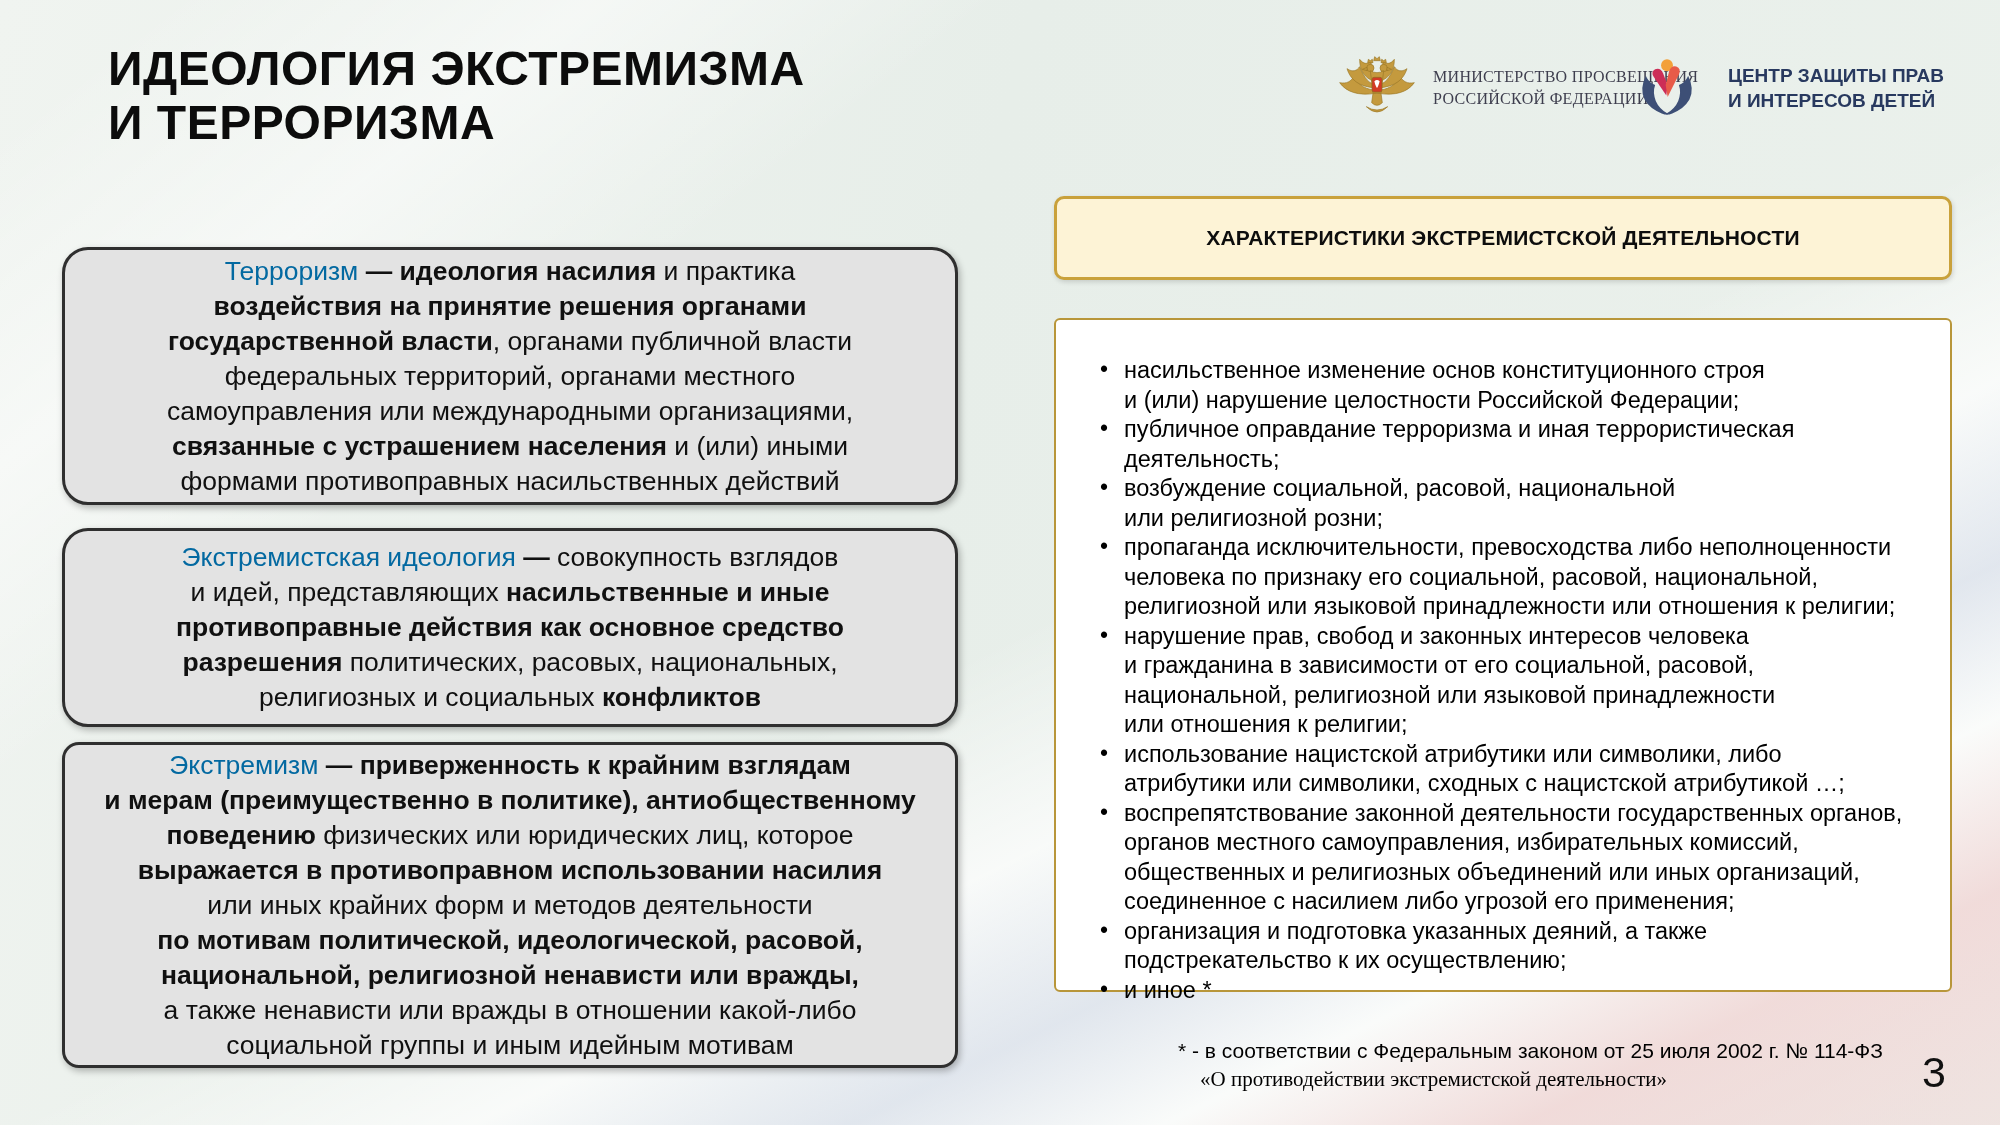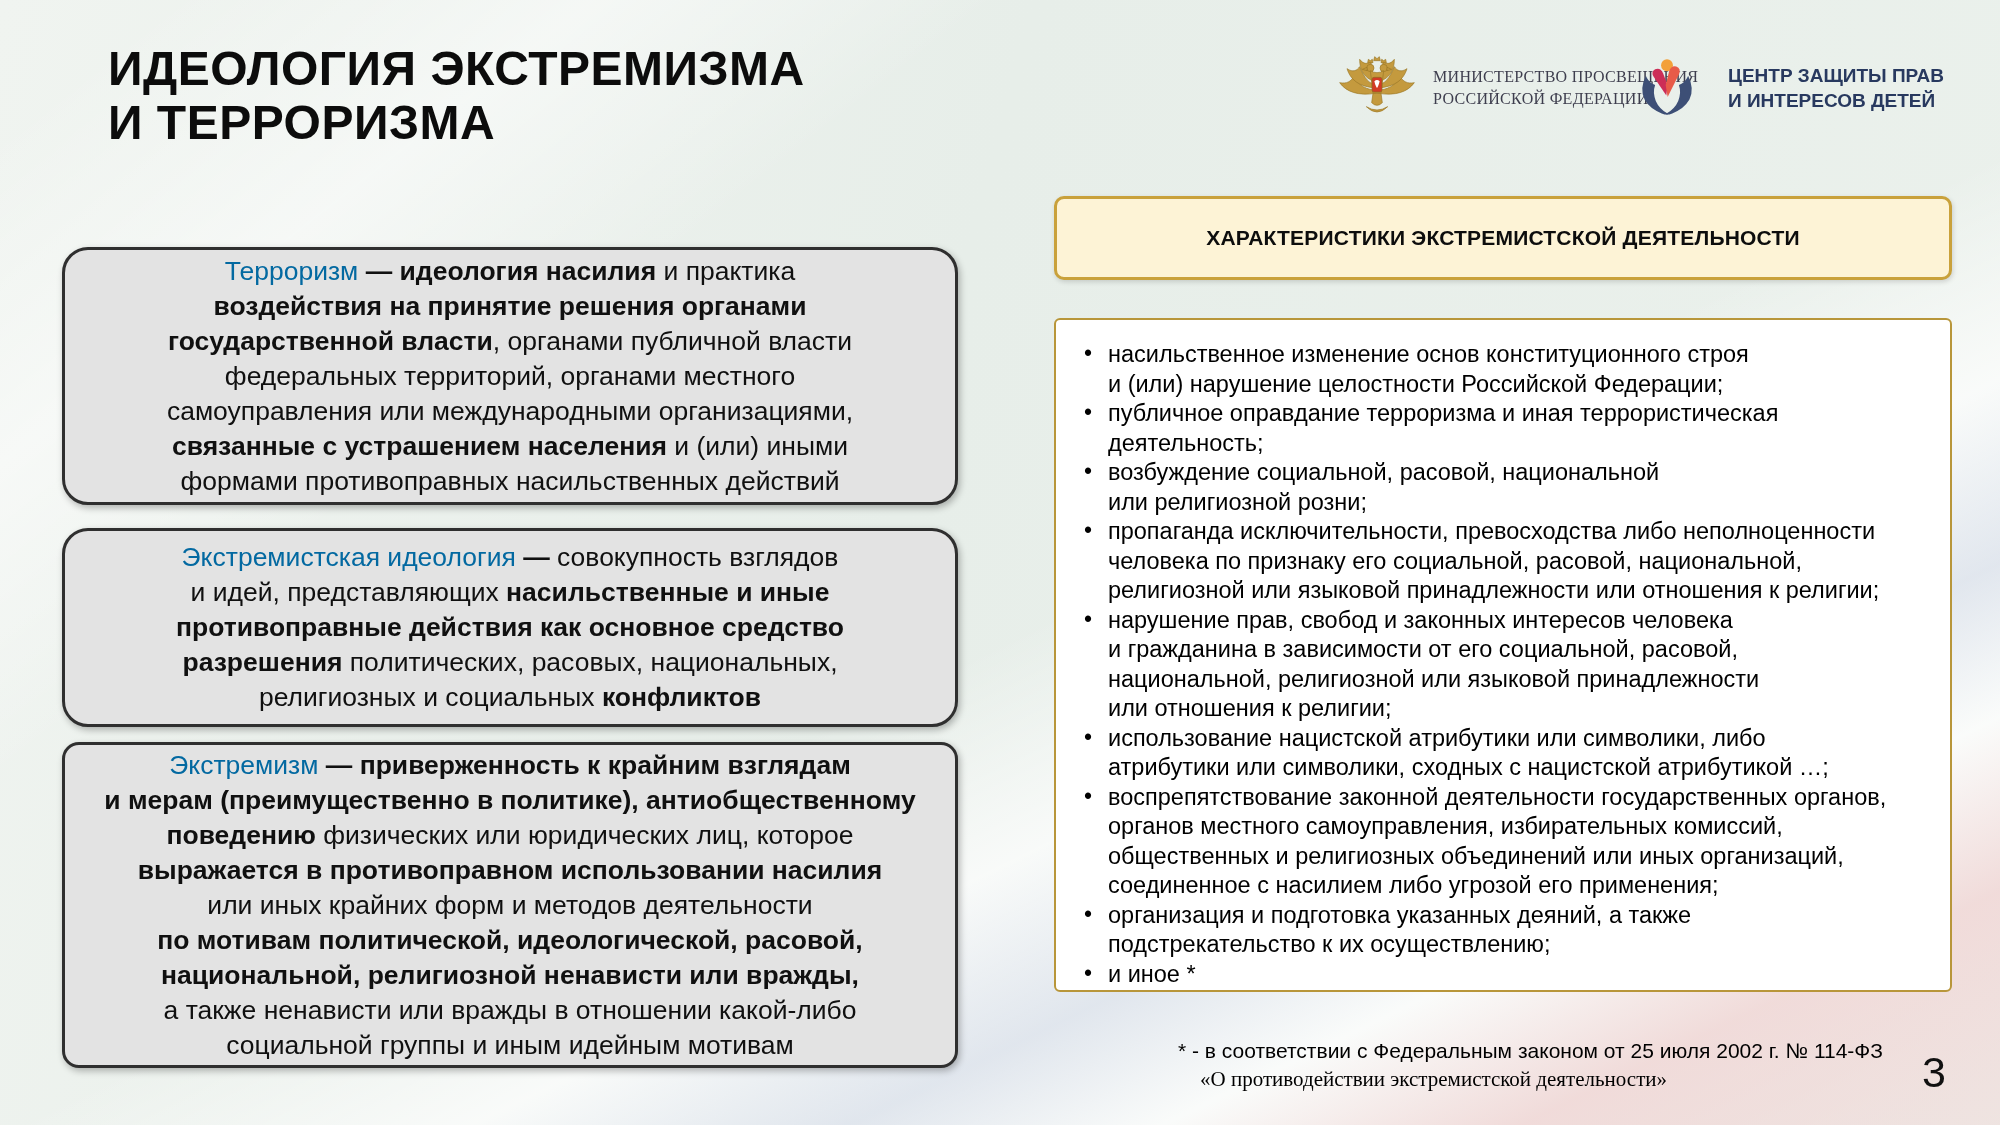--- a/index.html
+++ b/index.html
@@ -64,21 +64,21 @@
     background:#fdf3d6;border:3px solid #c9a13b;border-radius:10px;
     box-shadow:1px 2px 5px rgba(0,0,0,.15);
     display:flex;align-items:center;justify-content:center;
   }
   .panel-header span{font-size:21px;font-weight:bold;letter-spacing:.2px;}
   .panel-body{
     position:absolute;left:1054px;top:318px;width:898px;height:674px;box-sizing:border-box;z-index:2;
     background:#ffffff;border:2.5px solid #b8963a;border-radius:6px;
     padding:20px 18px 0 16px;
   }
-  .bullets{margin:0;padding:0;list-style:none;}
+  .bullets{margin:16px;padding:0;list-style:none;}
   .bullets li{
     position:relative;padding-left:36px;white-space:pre-line;
     font-size:23.5px;line-height:29.5px;color:#000;
   }
   .bullets li::before{
     content:"\2022";position:absolute;left:12px;top:-1px;font-size:23px;
   }
   .footnote{
     position:absolute;left:1178px;top:1036px;z-index:2;
     font-size:21px;line-height:29px;color:#000;

